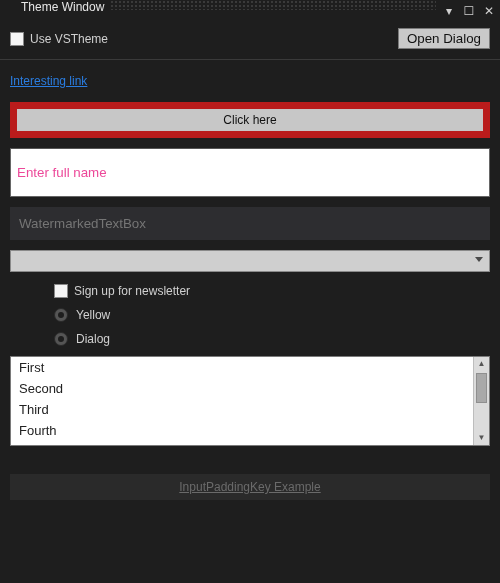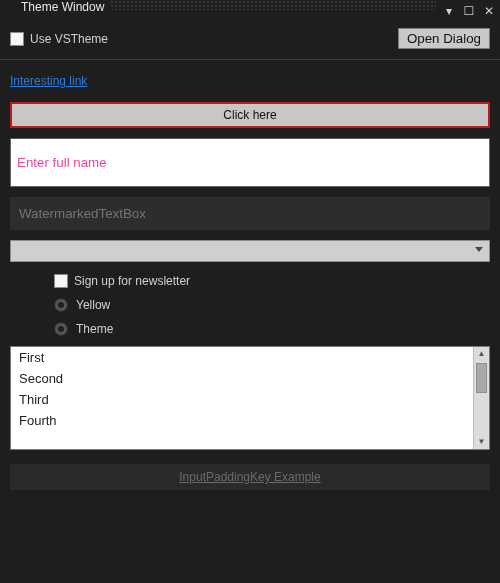--- a/index.html
+++ b/index.html
@@ -96,21 +96,21 @@
     display: inline-block;
     margin: 0 4px 14px 0;
   }
   .wide {
     width: 100%;
     display: block;
   }
   .btn-gray {
     background: #c7c7c7;
     color: #111;
-    border: 2px solid #b91c1c;
+    border: 7px solid #b91c1c;
     text-align: center;
     padding: 4px 0;
     margin-bottom: 10px;
     cursor: pointer;
   }
   .input-white {
     background: #fff;
     color: #ec4899;
     border: 1px solid #666;
     border-top-color:#555;
@@ -144,25 +144,25 @@
   .row {
     display: flex;
     align-items: center;
     margin-bottom: 10px;
     cursor: pointer;
     padding-left: 44px;
   }
   .listbox {
     background: #fff;
     border: 1px solid #7a7a7a;
-    height: 104px;
+    height: 90px;
     position: relative;
     overflow: hidden;
     margin-top: 4px;
-    margin-bottom: 14px;
+    margin-bottom: 28px;
   }
   .listbox .items {
     position: absolute;
     left: 0; top: 0; right: 16px; bottom: 0;
     color: #222;
     font-size: 13px;
   }
   .listbox .items div {
     padding: 3px 8px;
     cursor: pointer;
@@ -243,21 +243,21 @@
     <span>Sign up for newsletter</span>
   </div>
 
   <div class="row">
     <span class="radio"></span>
     <span>Yellow</span>
   </div>
 
   <div class="row">
     <span class="radio"></span>
-    <span>Theme</span>
+    <span>Dialog</span>
   </div>
 
   <div class="listbox">
     <div class="items">
       <div>First</div>
       <div>Second</div>
       <div>Third</div>
       <div>Fourth</div>
     </div>
     <div class="scrollbar">

